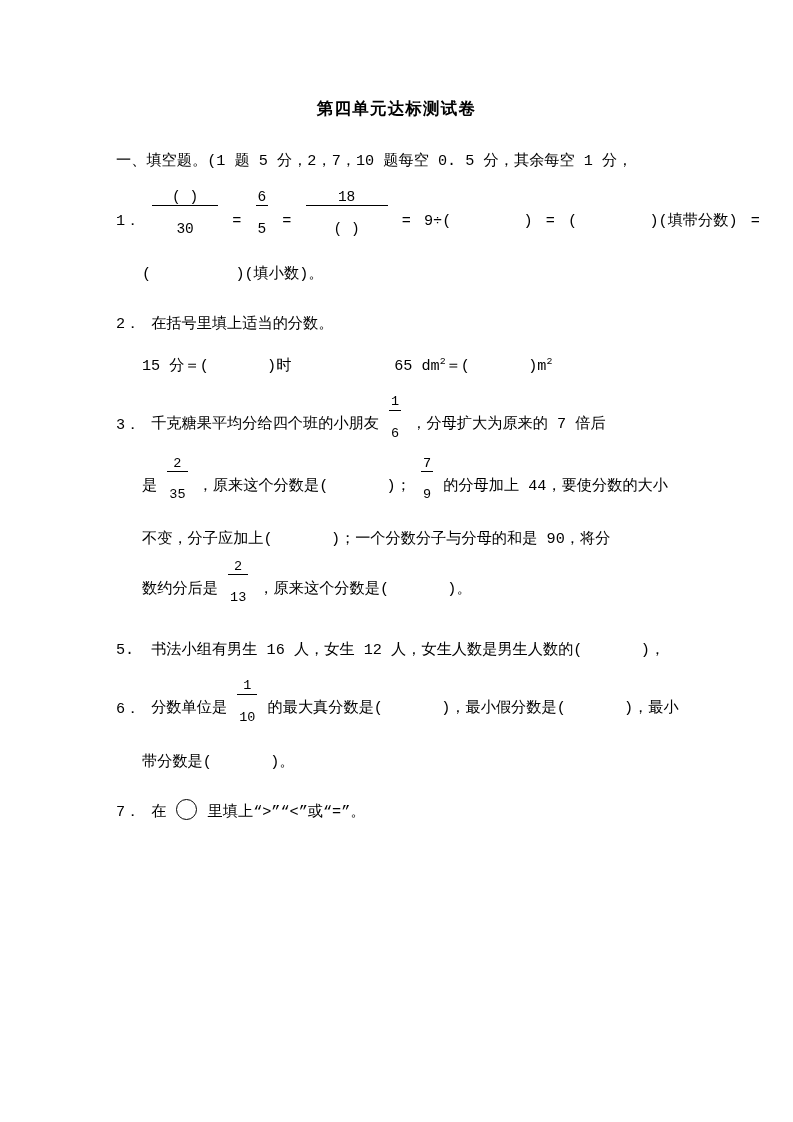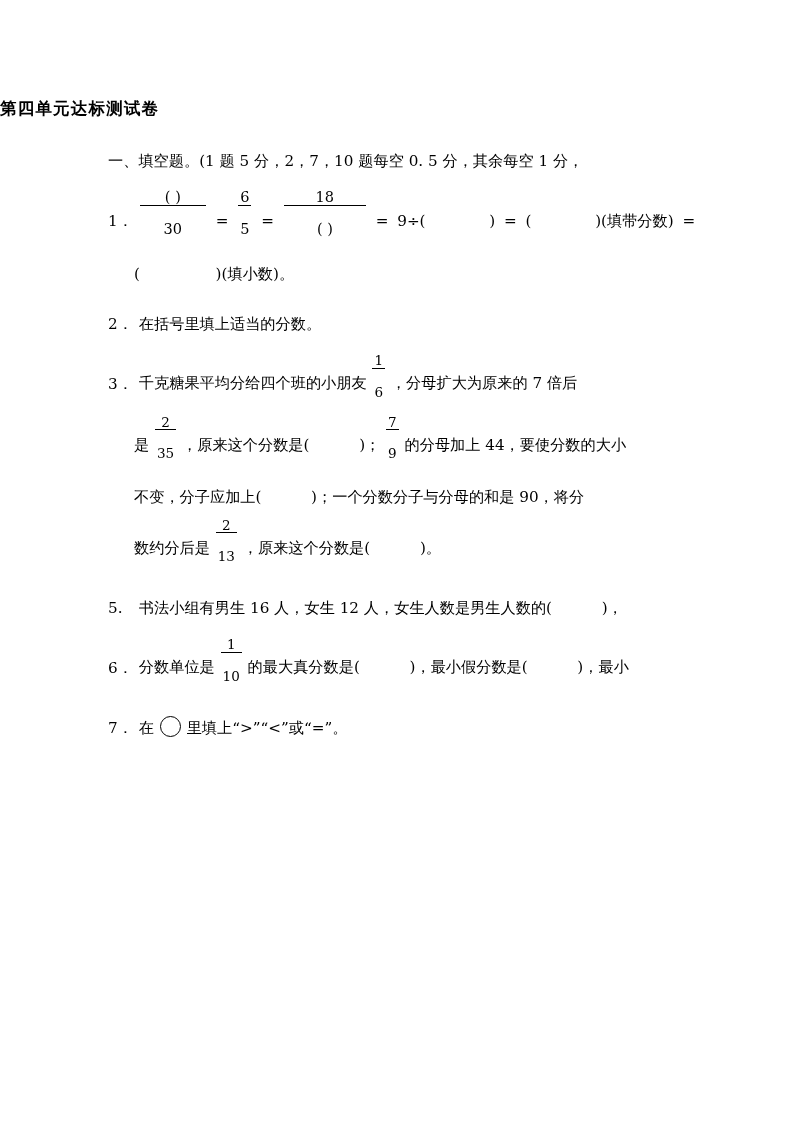--- a/index.html
+++ b/index.html
@@ -18,31 +18,32 @@
   .page {
     position: absolute;
     inset: 0;
     padding: 0;
   }
   .title {
     position: absolute;
     top: 98px;
     left: 0;
     width: 793px;
-    text-align: left;
+    text-align: center;
     font-weight: bold;
     font-size: 16.5px;
     letter-spacing: 1.2px;
     font-family: "DejaVu Serif", "Liberation Serif", serif;
   }
   .body-block {
     position: absolute;
-    left: 108px;
+    left: 116px;
     top: 140px;
     width: 566px;
+    font-family: Liberation Mono, monospace;
   }
   .q {
     font-size: 15.2px;
     line-height: 42px;
     margin-bottom: 8px;
     position: relative;
   }
   .line {
     display: block;
     white-space: nowrap;
@@ -144,20 +145,32 @@
         <span class="blank-xl"></span>
         <span>)(填小数)。</span>
       </span>
     </div>
 
     <div class="q">
       <span class="line">
         <span class="num">2．</span>
         <span>在括号里填上适当的分数。</span>
       </span>
+      <span class="line indent">
+        <span class="col2">
+          <span>15 分＝(</span>
+          <span class="blank"></span>
+          <span>)时</span>
+        </span>
+        <span>
+          <span>65 dm</span><sup>2</sup><span>＝(</span>
+          <span class="blank"></span>
+          <span>)m</span><sup>2</sup>
+        </span>
+      </span>
     </div>
 
     <div class="q">
       <span class="line">
         <span class="num">3．</span>
         <span>千克糖果平均分给四个班的小朋友</span>
         <span class="frac small">
           <span class="nu">1</span>
           <span class="de">6</span>
         </span>
@@ -211,20 +224,25 @@
         <span>分数单位是</span>
         <span class="frac small">
           <span class="nu">1</span>
           <span class="de">10</span>
         </span>
         <span>的最大真分数是(</span>
         <span class="blank"></span>
         <span>)，最小假分数是(</span>
         <span class="blank"></span>
         <span>)，最小</span>
+      </span>
+      <span class="line indent">
+        <span>带分数是(</span>
+        <span class="blank"></span>
+        <span>)。</span>
       </span>
     </div>
 
     <div class="q">
       <span class="line">
         <span class="num">7．</span>
         <span>在</span>
         <span class="circle-o"></span>
         <span>里填上“&gt;”“&lt;”或“=”。</span>
       </span>

